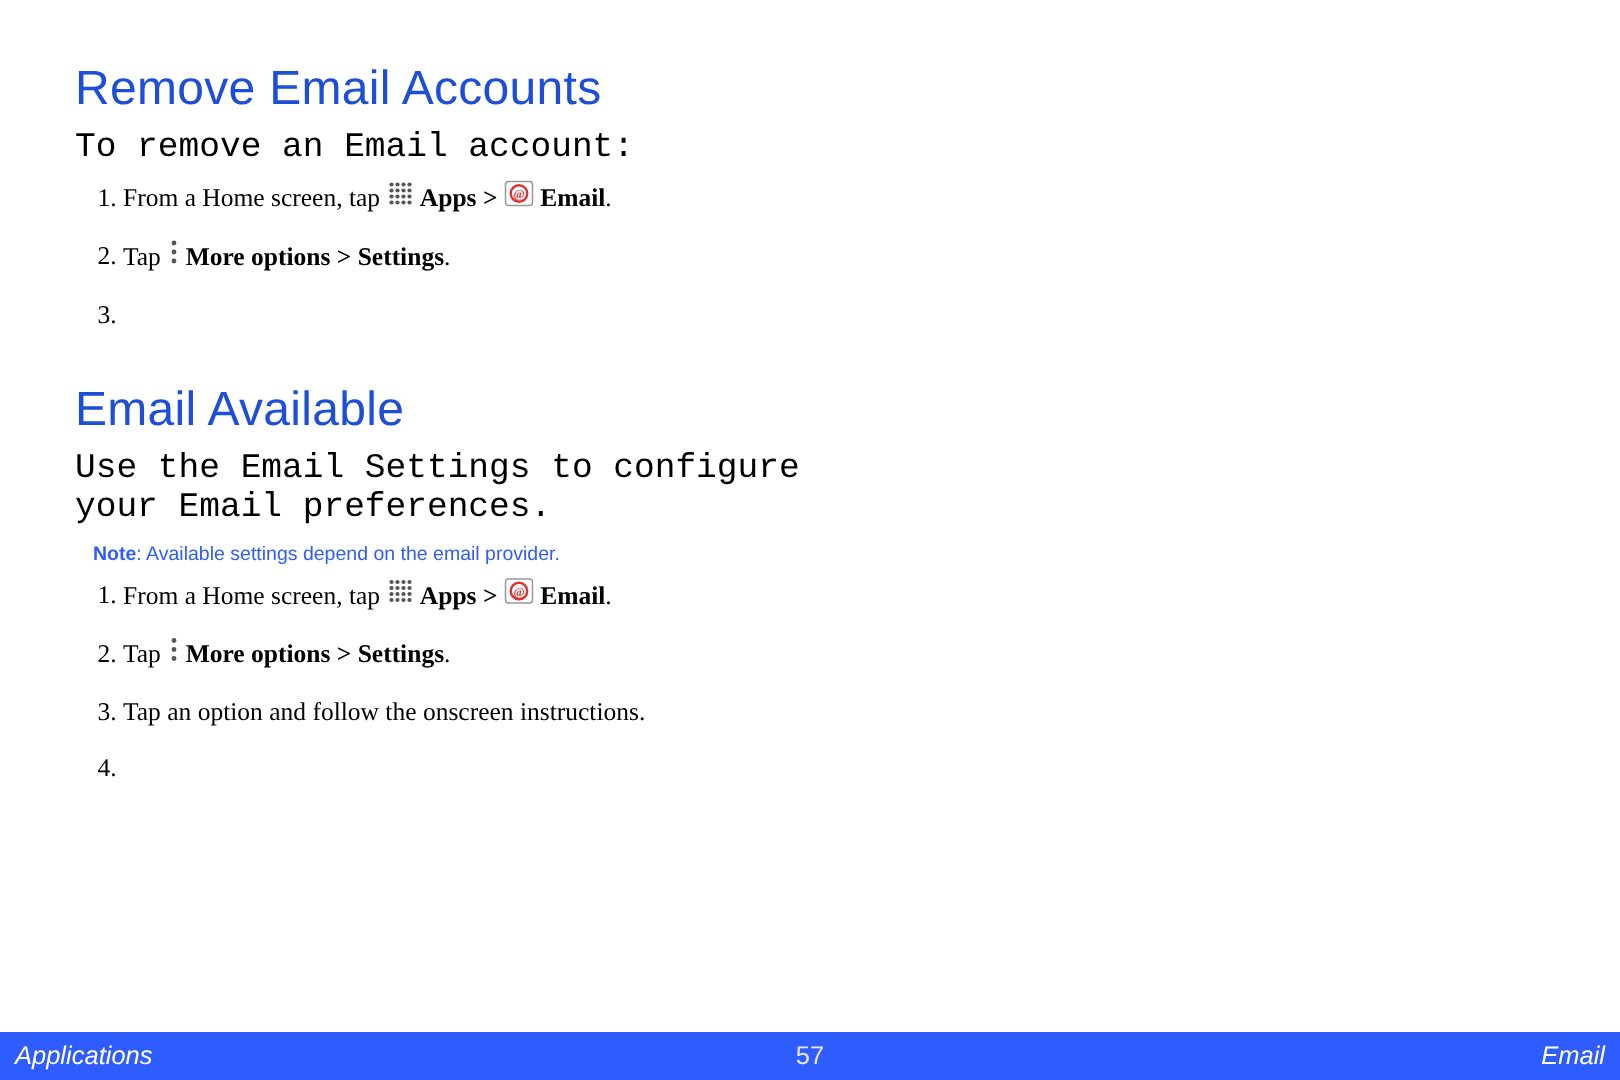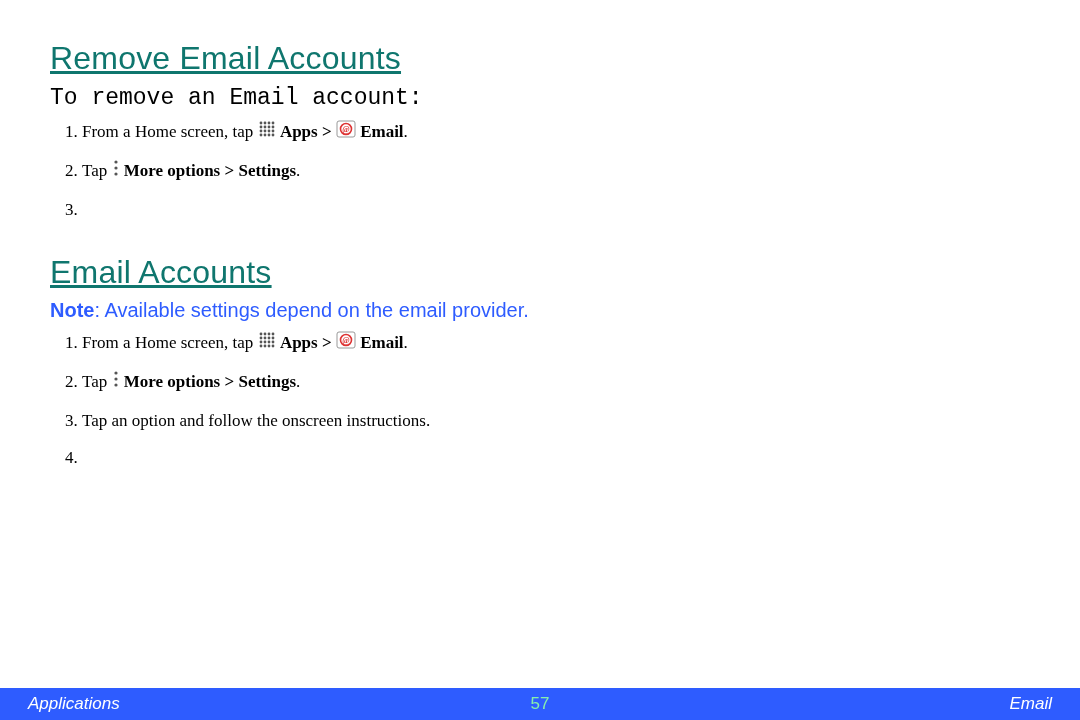--- a/index.html
+++ b/index.html
@@ -1,29 +1,29 @@
 <!DOCTYPE html>
 <html><head>
 <meta charset="utf-8">
 <style>
   * { box-sizing: border-box; }
   html, body { margin:0; padding:0; width:1080px; height:720px; font-family: Helvetica, Arial, sans-serif; color:#000; background:#fff; }
   .page { position:relative; width:1080px; height:720px; padding:40px 50px 0 50px; }
-  h2.section-heading { color:#0f766e; font-weight:400; font-size:32px; margin:0 0 8px 0; letter-spacing:0.2px;text-decoration:underline; }
+  h2.section-heading { color:#1d4ed8; font-weight:400; font-size:32px; margin:0 0 8px 0; letter-spacing:0.2px; }
   p.lead { font-size:23px; margin:0 0 10px 0;font-family:Liberation Mono, monospace; }
   ol { margin:0 0 26px 0; padding-left:32px; font-size:17px; }
   ol li { margin:0 0 14px 0; line-height:1.35; max-width:560px;font-family:Liberation Serif, serif; }
   ol li .sub { display:block; }
   .bold { font-weight:700; }
-  .note-line { margin:4px 0 10px 0; font-size:20px; }
+  .note-line { margin:4px 0 10px 12px; font-size:13px; }
   .note-label { color:#2e5cff; font-weight:700; }
   .note-body { color:#2e5cff; }
   .icon { display:inline-block; vertical-align:middle; position:relative; top:-1px; }
-  .footer { position:absolute; left:0; right:0; bottom:0; height:32px; background:#2e5cff; color:#fff; font-style:italic; font-size:17px; display:flex; align-items:center; justify-content:space-between; padding:0 28px; }
-  .footer .center { position:absolute; left:0; right:0; text-align:center; font-style:normal; color:#86efac; }
+  .footer { position:absolute; left:0; right:0; bottom:0; height:32px; background:#2e5cff; color:#fff; font-style:italic; font-size:17px; display:flex; align-items:center; justify-content:space-between; padding:0 10px; }
+  .footer .center { position:absolute; left:0; right:0; text-align:center; font-style:normal; color:#e5e5e5; }
   .sec2 { margin-top:32px; }
 </style>
 </head>
 <body>
 
 <div class="page">
 
   <h2 class="section-heading">Remove Email Accounts</h2>
   <p class="lead">To remove an Email account:</p>
   <ol>
@@ -70,21 +70,22 @@
             <circle cx="4" cy="15" r="1.6" fill="#555"></circle>
         </svg>
       </span>
       <span class="bold">More options &gt; Settings</span><span>.</span>
     </li>
     <li>
     </li>
   </ol>
 
   <div class="sec2">
-    <h2 class="section-heading">Email Accounts</h2>
+    <h2 class="section-heading">Email Available</h2>
+    <p class="lead" style="max-width:520px;">Use the Email Settings to configure your Email preferences.</p>
     <p class="note-line">
       <span class="note-label">Note</span><span class="note-body">: </span><span class="note-body">Available settings depend on the email provider.</span>
     </p>
     <ol>
       <li>
         <span>From a Home screen, tap </span>
         <span class="icon">
           <svg width="18" height="18" viewBox="0 0 18 18">
             <g fill="#555">
               <circle cx="3" cy="3" r="1.4"></circle>

